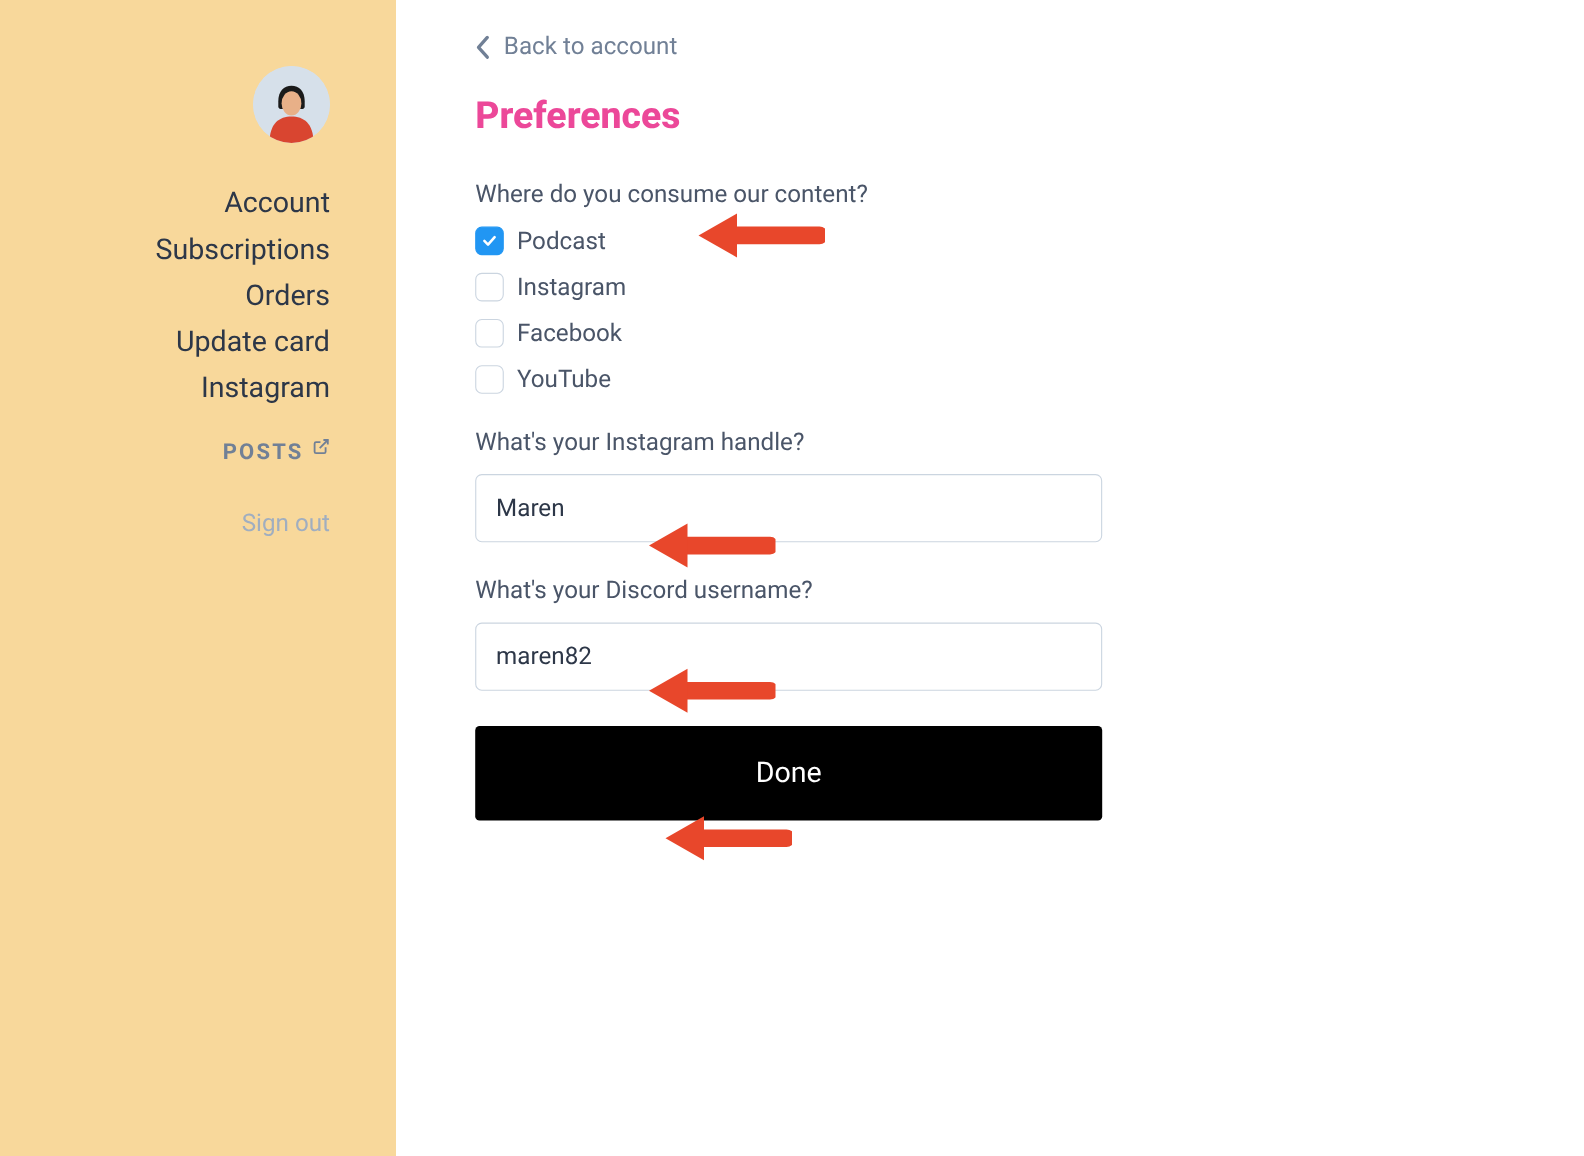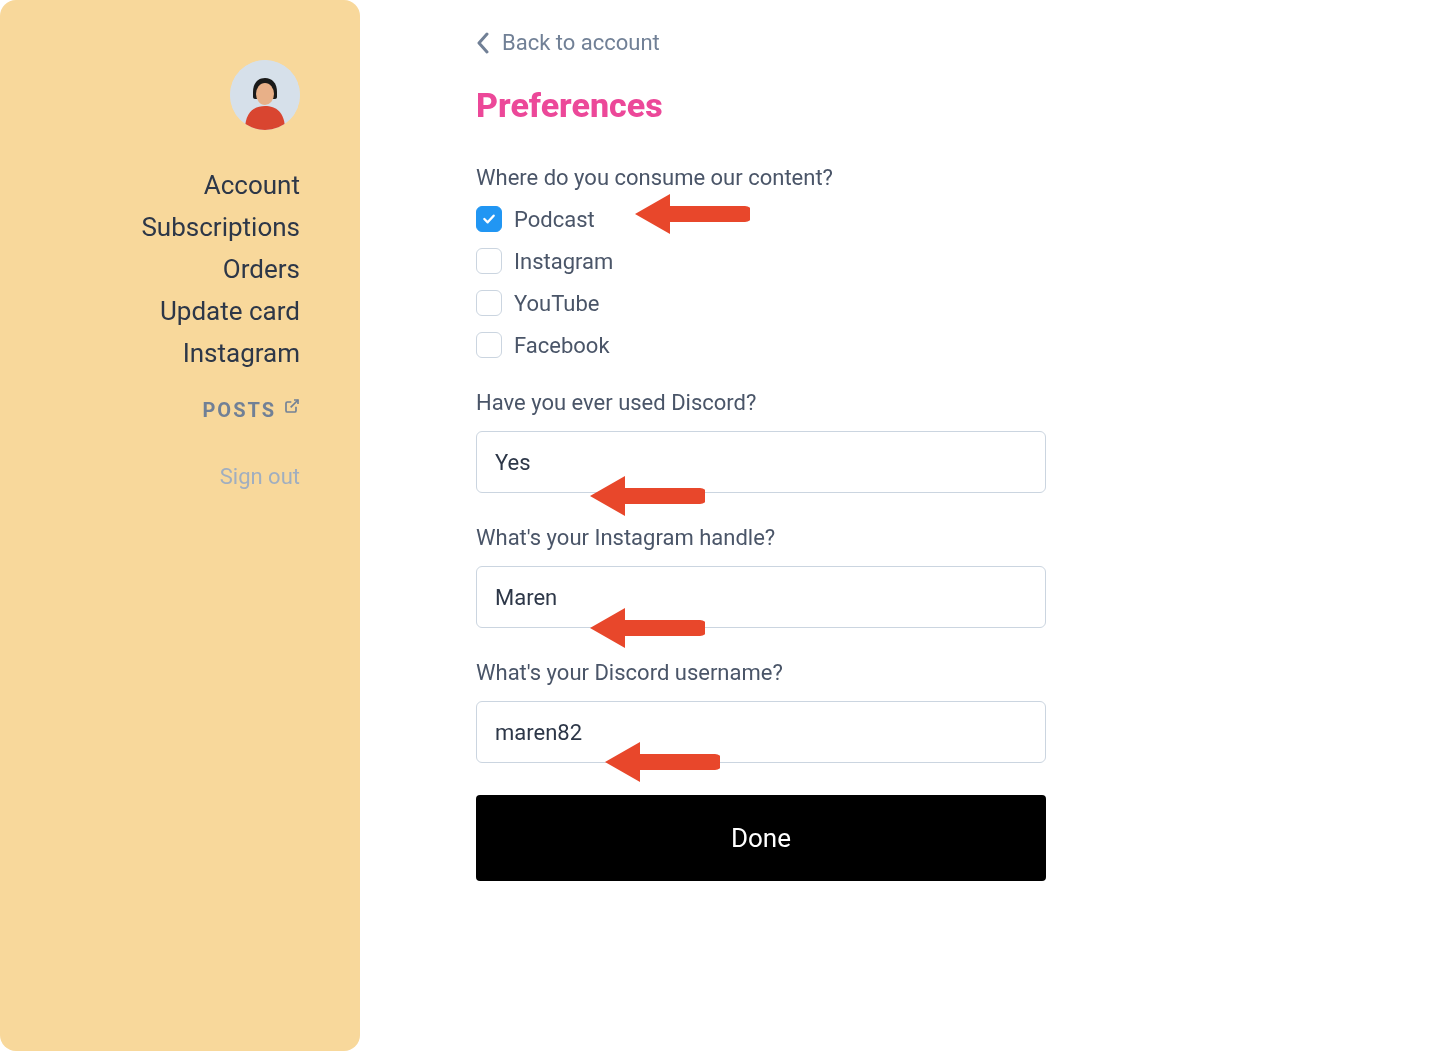--- a/index.html
+++ b/index.html
@@ -15,21 +15,20 @@
       background: #fff;
       color: #2D3748;
     }
     .sidebar {
       width: 360px;
       background: #F8D89B;
       display: flex;
       flex-direction: column;
       align-items: flex-end;
       padding: 60px 60px 0 0;
-      border-radius: 16px;
     }
     .avatar {
       width: 70px;
       height: 70px;
       border-radius: 50%;
       background: #D6E0EA;
       margin-bottom: 40px;
       position: relative;
       overflow: hidden;
     }
@@ -61,21 +60,21 @@
       cursor: pointer;
     }
     .nav-signout {
       font-size: 22px;
       color: #A0AEC0;
       margin-top: 30px;
       cursor: pointer;
     }
     .main {
       flex: 1;
-      padding: 30px 120px 0 116px;
+      padding: 30px 120px 0 72px;
       position: relative;
     }
     .back-link {
       display: inline-flex;
       align-items: center;
       gap: 12px;
       color: #718096;
       font-size: 22px;
       cursor: pointer;
       margin-bottom: 30px;
@@ -218,35 +217,31 @@
       <div class="checkbox-row">
         <div class="checkbox">
           
         </div>
         <span class="checkbox-label">Instagram</span>
       </div>
       <div class="checkbox-row">
         <div class="checkbox">
           
         </div>
-        <span class="checkbox-label">YouTube</span>
+        <span class="checkbox-label">Facebook</span>
       </div>
       <div class="checkbox-row">
         <div class="checkbox">
           
         </div>
-        <span class="checkbox-label">Facebook</span>
+        <span class="checkbox-label">YouTube</span>
       </div>
     </div>
   </div>
 
-  <div class="form-group">
-    <label class="form-label">Have you ever used Discord?</label>
-    <input type="text" class="text-input" value="Yes" style="">
-  </div>
 
   <div class="form-group">
     <label class="form-label">What's your Instagram handle?</label>
     <input type="text" class="text-input" value="Maren" style="">
   </div>
 
   <div class="form-group">
     <label class="form-label">What's your Discord username?</label>
     <input type="text" class="text-input" value="maren82" style="">
   </div>

